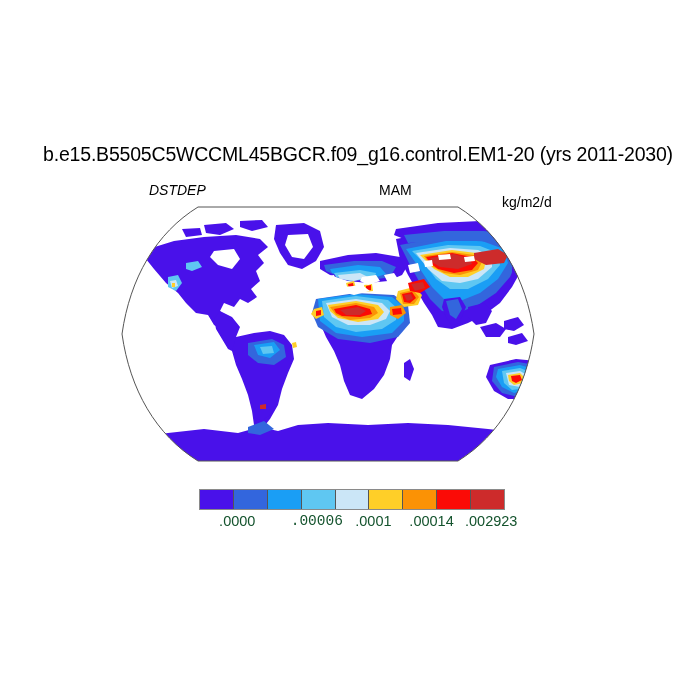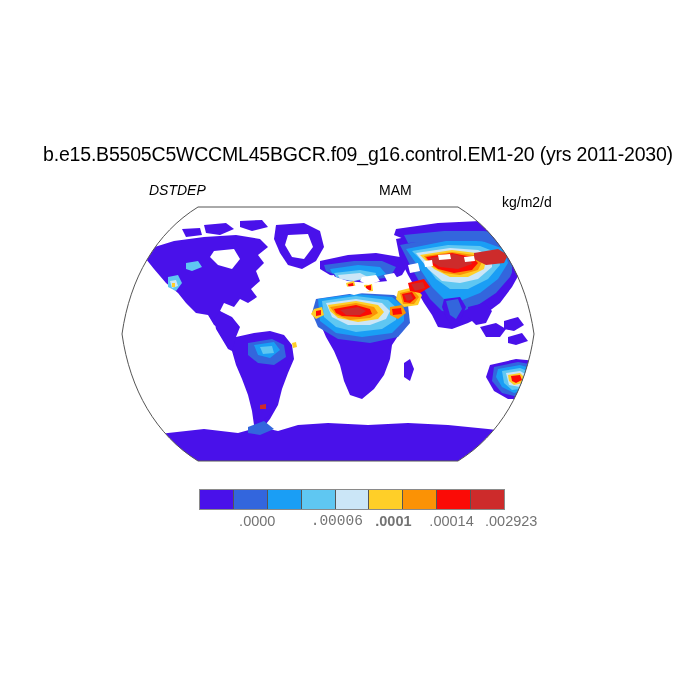--- a/index.html
+++ b/index.html
@@ -80,24 +80,23 @@
     position: absolute;
     left: 150px;
     top: 513px;
     width: 400px;
     height: 20px;
   }
   .cb-label {
     position: absolute;
     top: 0;
     font-size: 14.5px;
-    color: #737373;
+    color: #14532d;
     white-space: nowrap;
     transform: translateX(-50%);
-    margin-left: 20px;
   }
 </style>
 </head>
 <body>
 
 <div id="figure">
 
   <div class="main-title">b.e15.B5505C5WCCML45BGCR.f09_g16.control.EM1-20 (yrs 2011-2030)</div>
 
   <div class="sublabel left">DSTDEP</div>
@@ -320,18 +319,18 @@
         <div class="cb-swatch" style="background: rgb(255, 207, 40);"></div>
         <div class="cb-swatch" style="background: rgb(251, 146, 5);"></div>
         <div class="cb-swatch" style="background: rgb(251, 11, 6);"></div>
         <div class="cb-swatch" style="background: rgb(205, 43, 43);"></div>
       </div>
   </div>
 
   <div id="cb-labels">
       <div class="cb-label" style="left: 79.25px;">.0000</div>
       <div class="cb-label" style="left: 158.81px; font-family: Liberation Mono, monospace;">.00006</div>
-      <div class="cb-label" style="left: 215.42px; font-weight: bold;">.0001</div>
+      <div class="cb-label" style="left: 215.42px;">.0001</div>
       <div class="cb-label" style="left: 273.56px;">.00014</div>
       <div class="cb-label" style="left: 333.23px; text-align: right;">.002923</div>
     </div>
 
 </div>
 
 </body></html>

